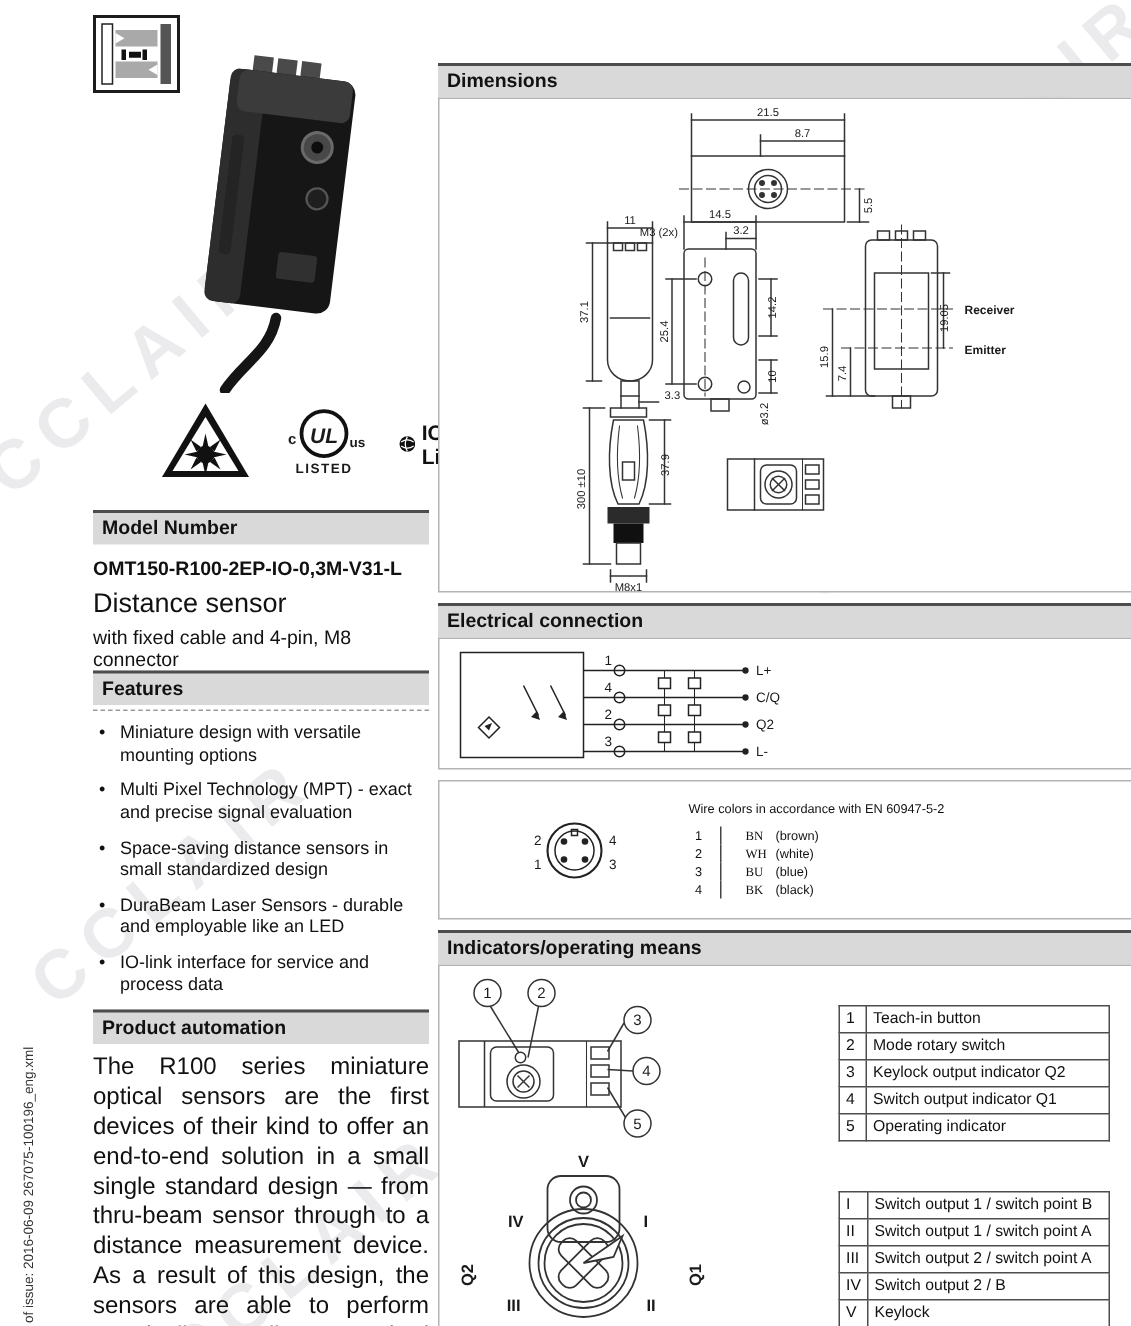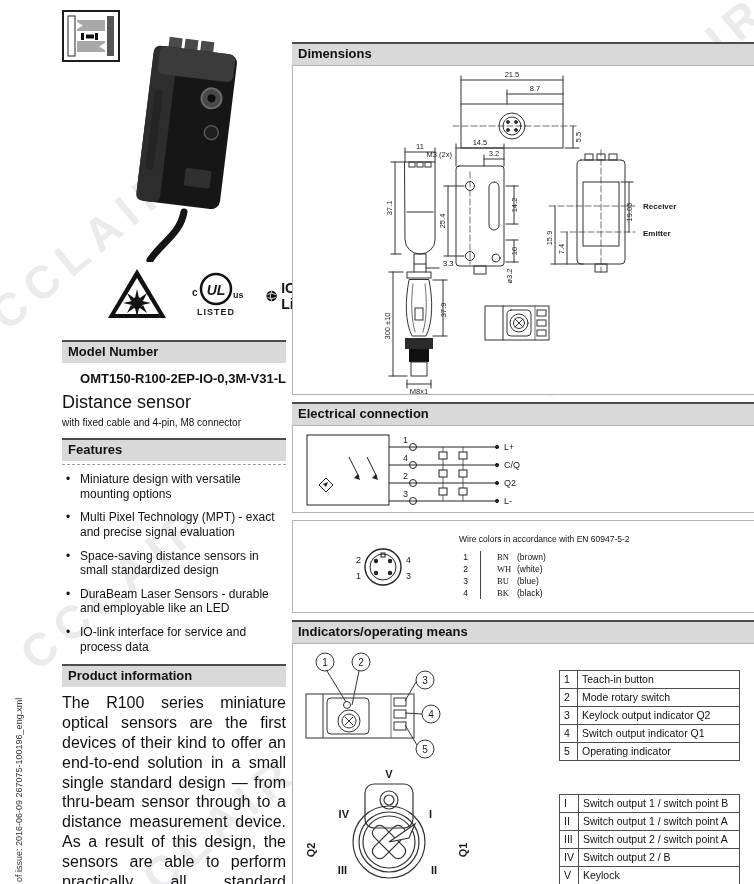--- a/index.html
+++ b/index.html
@@ -24,23 +24,23 @@
   .dashed-sep { border-bottom:1px dashed #9a9a9a; margin:3px 0 7px; }
 
   
   .photo-area { position:relative; height:256px; }
   .logo-box { position:absolute; left:0; top:2px; width:58px; height:52px; border:2px solid #1c1c1c;
               display:flex; align-items:center; justify-content:center; background:#fff; }
   .photo { position:absolute; left:48px; top:26px; }
   .certs { display:flex; align-items:center; gap:20px; padding-left:44px; height:64px; margin-bottom:12px; }
   .iolink-wrap { display:flex; align-items:center; gap:4px; font-weight:bold; font-size:14px; }
 
-  .model-name { font-weight:bold; font-size:13px; margin:8px 0 6px;text-align:right; }
+  .model-name { font-weight:bold; font-size:13px; margin:8px 0 6px; }
   .model-sub  { font-size:18px; margin-bottom:4px; }
-  .model-desc { font-size:10px; margin-bottom:10px; }
+  .model-desc { font-size:13px; }
 
   .features-list { list-style:none; font-size:12px; line-height:1.22; margin:2px 0 10px; }
   .features-list li { position:relative; padding-left:18px; margin-bottom:9px; }
   .features-list li::before { content:"•"; position:absolute; left:4px; }
 
   .prodinfo p { font-size:16px; line-height:1.24; text-align:justify; }
   .prodinfo { margin-top:6px; }
 
   
   .rsec { margin-bottom:7px; }
@@ -166,21 +166,21 @@
     <div class="sec-header">Features</div>
     <div class="dashed-sep"></div>
     <ul class="features-list">
       <li>Miniature design with versatile mounting options</li>
       <li>Multi Pixel Technology (MPT) - exact and precise signal evaluation</li>
       <li>Space-saving distance sensors in small standardized design</li>
       <li>DuraBeam Laser Sensors - durable and employable like an LED</li>
       <li>IO-link interface for service and process data</li>
     </ul>
 
-    <div class="sec-header">Product information</div>
+    <div class="sec-header">Product automation</div>
     <div class="prodinfo">
       <p>The R100 series miniature optical sensors are the first devices of their kind to offer an end-to-end solution in a small single standard design — from thru-beam sensor through to a distance measurement device. As a result of this design, the sensors are able to perform practically all standard automation tasks.</p>
       <p>The entire series enables sensors to communicate via IO-Link.</p>
       <p>The DuraBeam laser sensors are durable and can be used in the same way as a standard sensor.</p>
       <p>The use of Multi Pixel Technology gives the standard sensors a high level of flexibility and enables them to adapt more effectively to their operating environment.</p>
     </div>
   </div>
 
   <div class="col-right">
 

